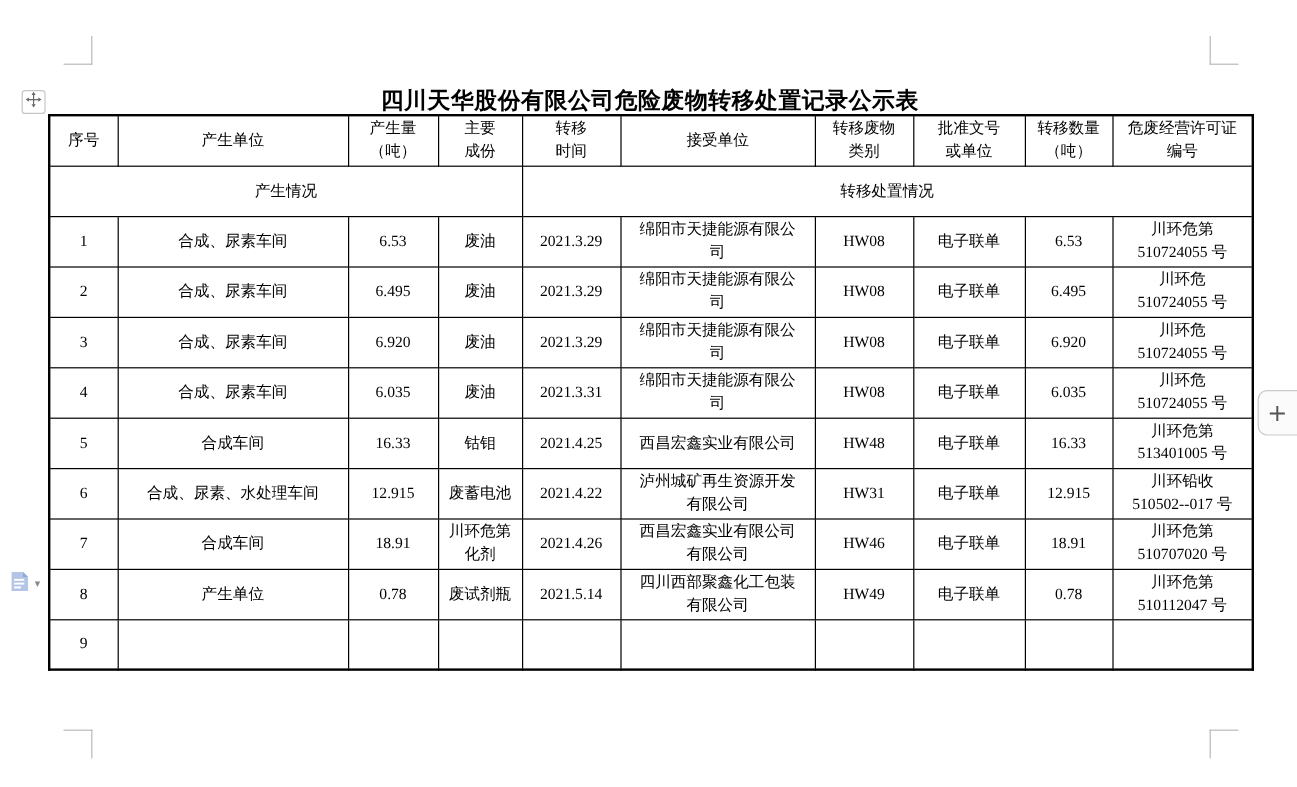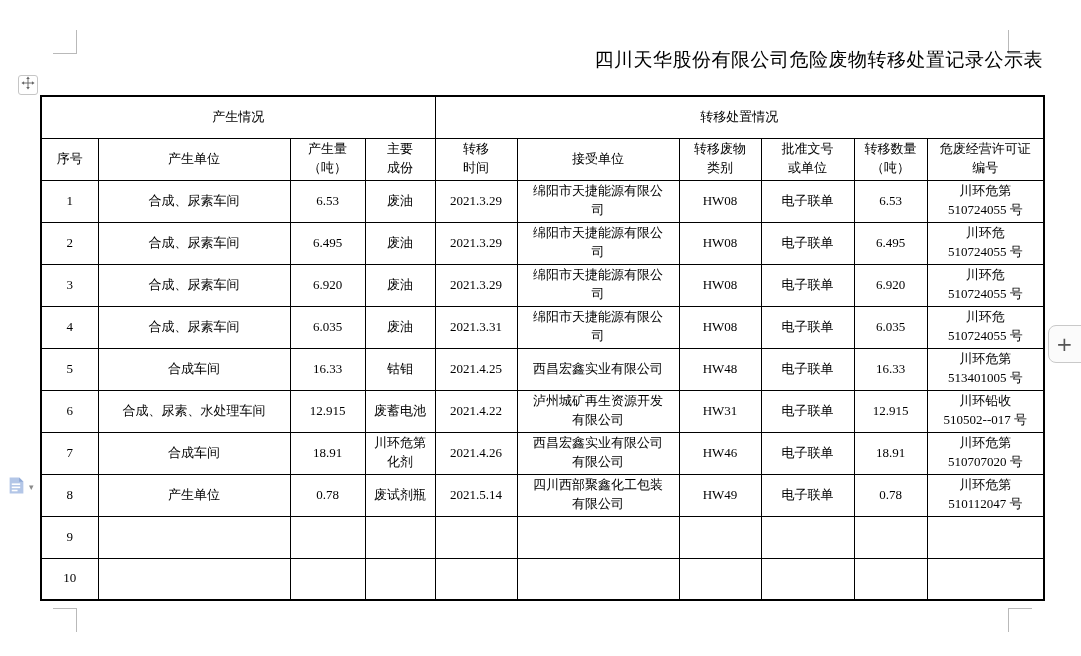--- a/index.html
+++ b/index.html
@@ -6,22 +6,22 @@
   body{
     width:1081px;height:656px;overflow:hidden;position:relative;
     background:#ffffff;
     font-family:"Liberation Serif","DejaVu Serif",serif;
     color:#000;
   }
   .stage{position:absolute;inset:0;}
 
   
   .doc-title{
-    position:absolute;left:40px;top:44px;width:1003px;height:32px;
-    text-align:right;font-weight:normal;font-size:19px;line-height:32px;
+    position:absolute;left:40px;top:69px;width:1003px;height:32px;
+    text-align:center;font-weight:bold;font-size:19px;line-height:32px;
     font-family:"Liberation Sans","DejaVu Sans",sans-serif;
     letter-spacing:0.5px;
   }
 
   
   table.records{
     position:absolute;left:40px;top:95px;width:1003px;
     border-collapse:collapse;table-layout:fixed;
     font-size:13px;
   }
@@ -107,43 +107,43 @@
         <col style="width:75px">
       <col style="width:70px">
         <col style="width:82px">
         <col style="width:162px">
       <col style="width:82px">
         <col style="width:93px">
         <col style="width:73px">
       <col style="width:117px">
     </colgroup>
     <thead>
-      <tr>
-        <th colspan="4">产生情况</th>
-        <th colspan="6">转移处置情况</th>
-      </tr>
       <tr>
           <th>序号</th>
           <th>产生单位</th>
           <th>产生量
 （吨）</th>
           <th>主要
 成份</th>
           <th>转移
 时间</th>
           <th>接受单位</th>
           <th>转移废物
 类别</th>
           <th>批准文号
 或单位</th>
           <th>转移数量
 （吨）</th>
           <th>危废经营许可证
 编号</th>
         </tr>
+      <tr>
+        <th colspan="4">产生情况</th>
+        <th colspan="6">转移处置情况</th>
+      </tr>
     </thead>
     <tbody>
         <tr>
           <td>1</td>
           <td>合成、尿素车间</td>
           <td>6.53</td>
           <td>废油</td>
           <td>2021.3.29</td>
           <td>绵阳市天捷能源有限公
 司</td>
@@ -246,32 +246,20 @@
           <td>四川西部聚鑫化工包装
 有限公司</td>
           <td>HW49</td>
           <td>电子联单</td>
           <td>0.78</td>
           <td>川环危第
 510112047 号</td>
         </tr>
         <tr>
           <td>9</td>
-          <td></td>
-          <td></td>
-          <td></td>
-          <td></td>
-          <td></td>
-          <td></td>
-          <td></td>
-          <td></td>
-          <td></td>
-        </tr>
-        <tr>
-          <td>10</td>
           <td></td>
           <td></td>
           <td></td>
           <td></td>
           <td></td>
           <td></td>
           <td></td>
           <td></td>
           <td></td>
         </tr>

